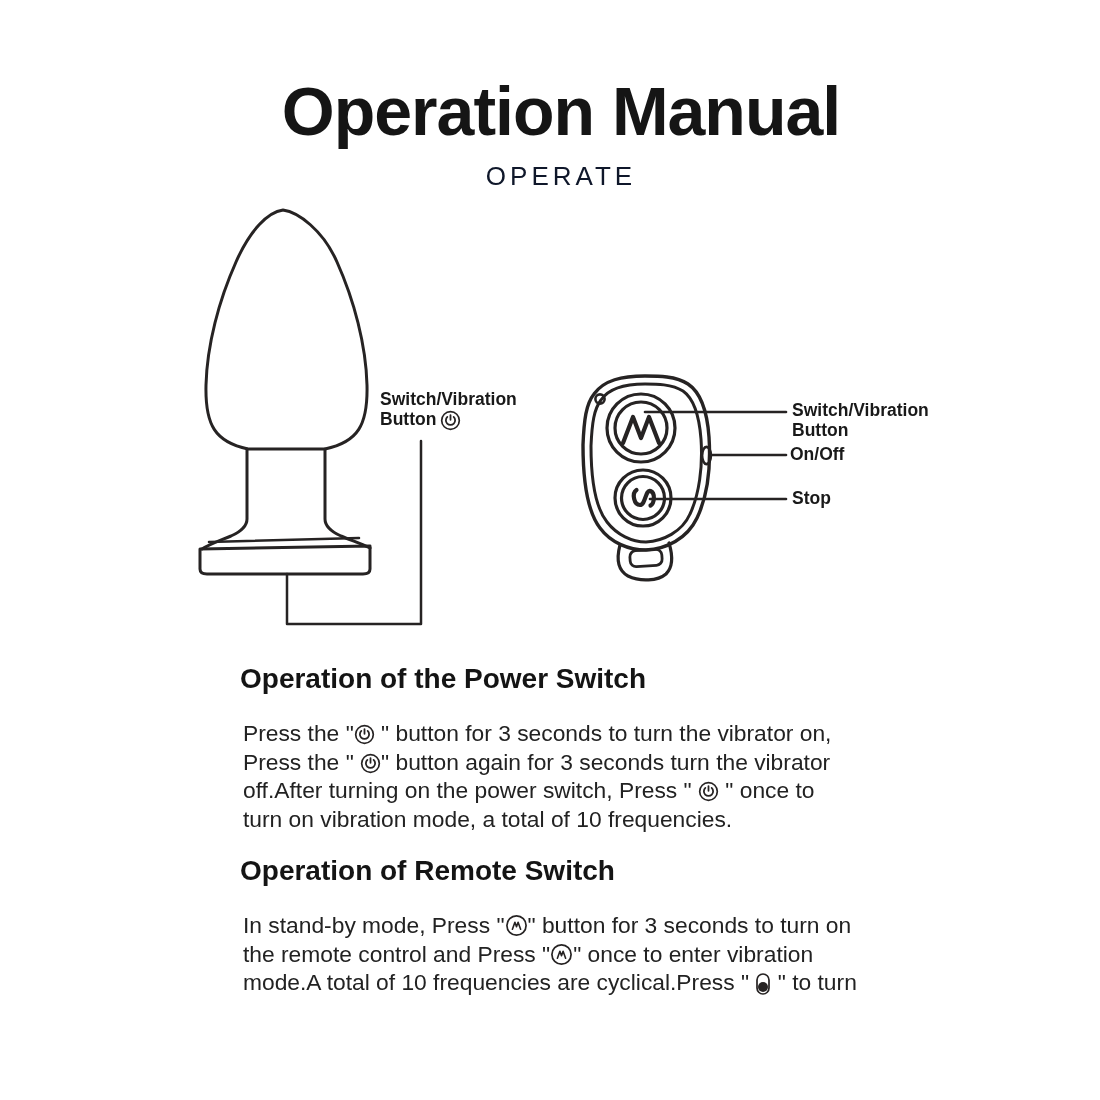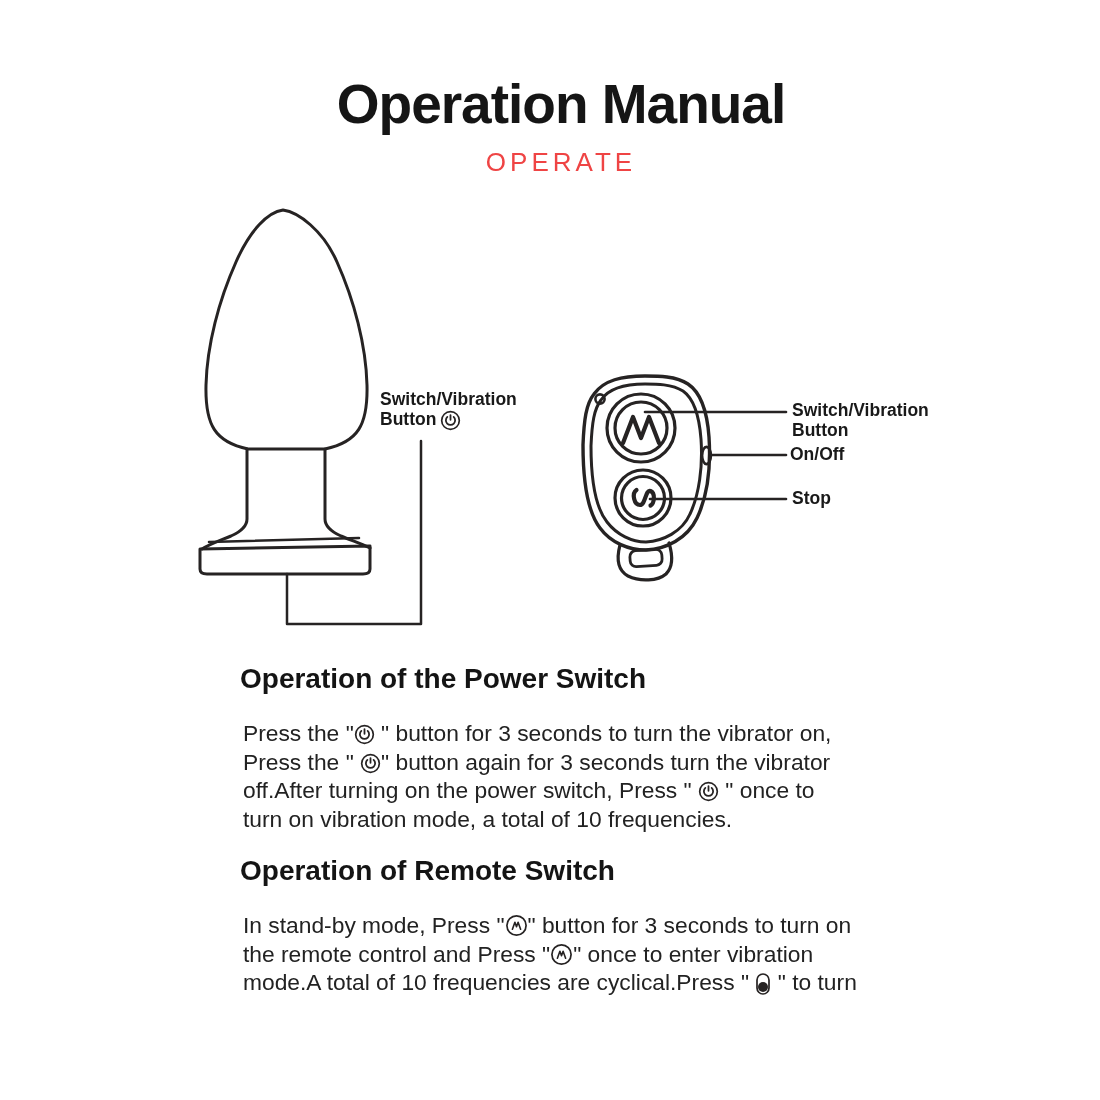--- a/index.html
+++ b/index.html
@@ -2,25 +2,25 @@
 <html><head>
 <meta charset="utf-8">
 <style>
   html,body{margin:0;padding:0;background:#ffffff;}
   .page{
     position:relative;width:1100px;height:1100px;background:#ffffff;overflow:hidden;
     font-family:"Liberation Sans", sans-serif;color:#1e1e1e;
   }
   .title-wrap{position:absolute;left:22px;right:0;top:74px;text-align:center;}
   .page-title{
-    margin:0;font-size:55px;font-weight:700;letter-spacing:-1px;color:#151515;
+    margin:0;font-size:68px;font-weight:700;letter-spacing:-1px;color:#151515;
     line-height:1.1;
   }
   .page-subtitle{
-    margin:12px 0 0 0;font-size:26px;font-weight:400;letter-spacing:4px;color:#ef4444;
+    margin:12px 0 0 0;font-size:26px;font-weight:400;letter-spacing:4px;color:#0f172a;
   }
   .art{position:absolute;left:0;top:0;}
   .art path,.art polyline,.art line,.art circle,.art ellipse,.art rect{
     stroke:#262323;fill:none;
   }
   .callout-label{
     position:absolute;font-size:17.5px;line-height:19.5px;font-weight:700;color:#191919;
     white-space:nowrap;
   }
   .label-row{display:flex;align-items:center;gap:4px;}

